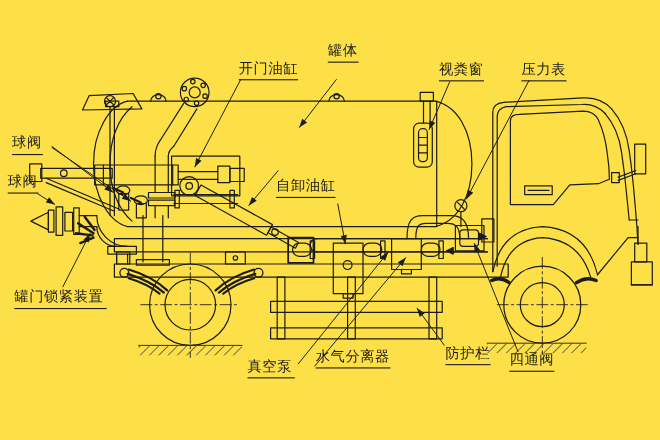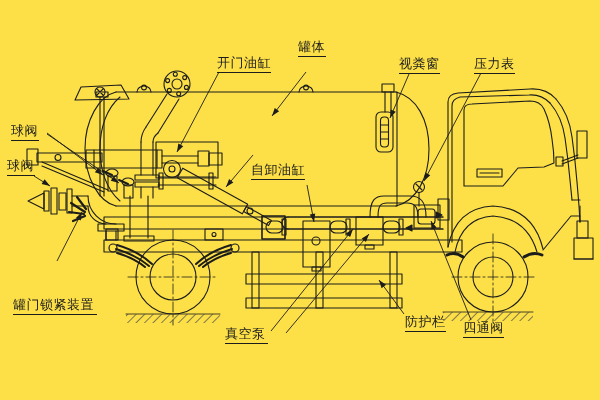--- a/index.html
+++ b/index.html
@@ -236,18 +236,19 @@
   </g>
 </svg>
 
 <span class="lbl" style="left:217px;top:56px;width:54px;">开门油缸</span>
 <span class="lbl" style="left:298px;top:40px;width:28px;">罐体</span>
 <span class="lbl" style="left:399px;top:57px;width:41px;">视粪窗</span>
 <span class="lbl" style="left:474px;top:57px;width:41px;">压力表</span>
 <span class="lbl" style="left:11px;top:124px;width:28px;">球阀</span>
 <span class="lbl" style="left:7px;top:159px;width:28px;">球阀</span>
 <span class="lbl" style="left:251px;top:139px;width:54px;margin-top:24px;">自卸油缸</span>
-<span class="lbl" style="left:13px;top:264px;width:84px;margin-top:34px;">罐门锁紧装置</span>
+<span class="lbl" style="left:13px;top:264px;width:84px;">罐门锁紧装置</span>
 <span class="lbl" style="left:225px;top:327px;width:43px;">真空泵</span>
+<span class="lbl" style="left:287px;top:318px;width:68px;">水气分离器</span>
 <span class="lbl" style="left:405px;top:315px;width:41px;">防护栏</span>
 <span class="lbl" style="left:463px;top:321px;width:41px;text-align:center;">四通阀</span>
 
 </div>
 
 </body></html>

